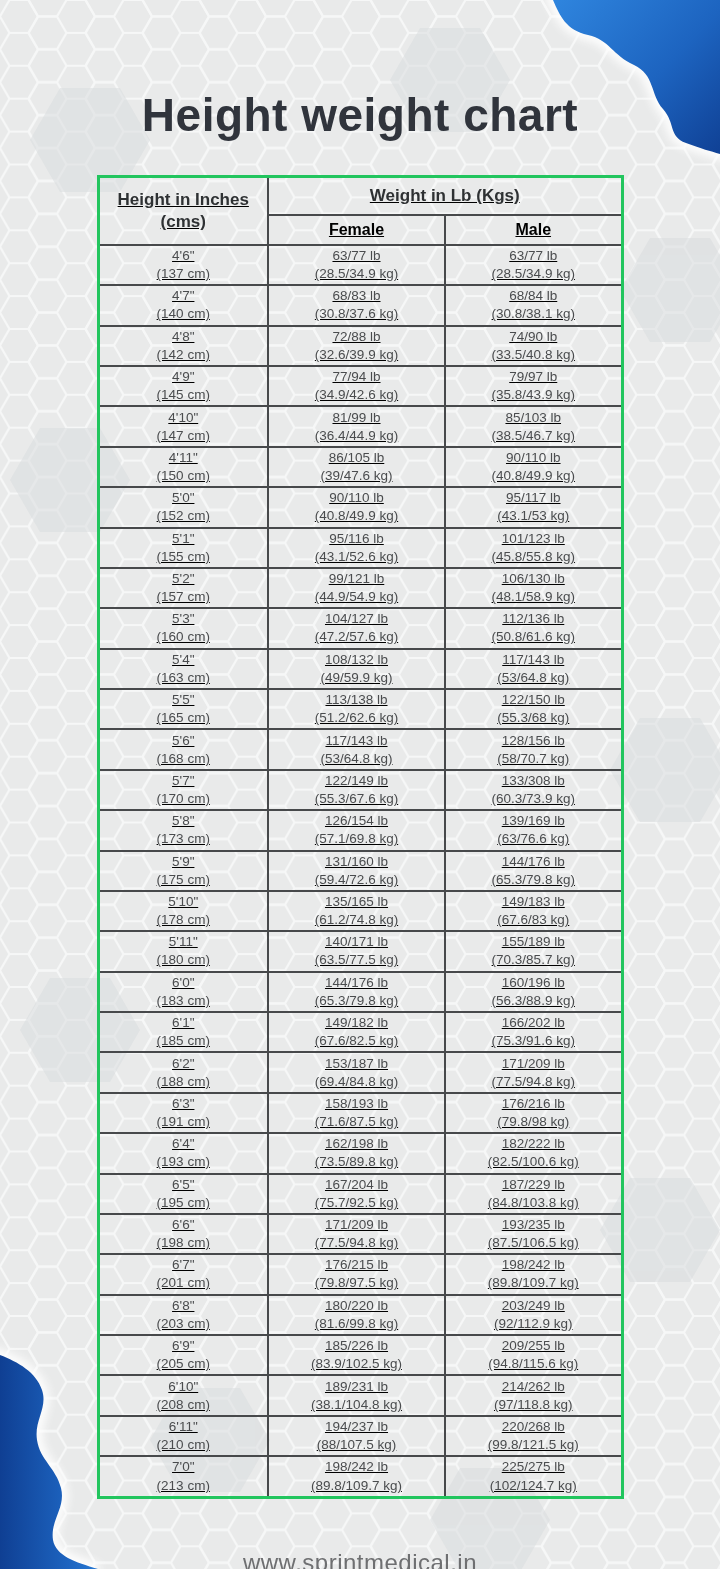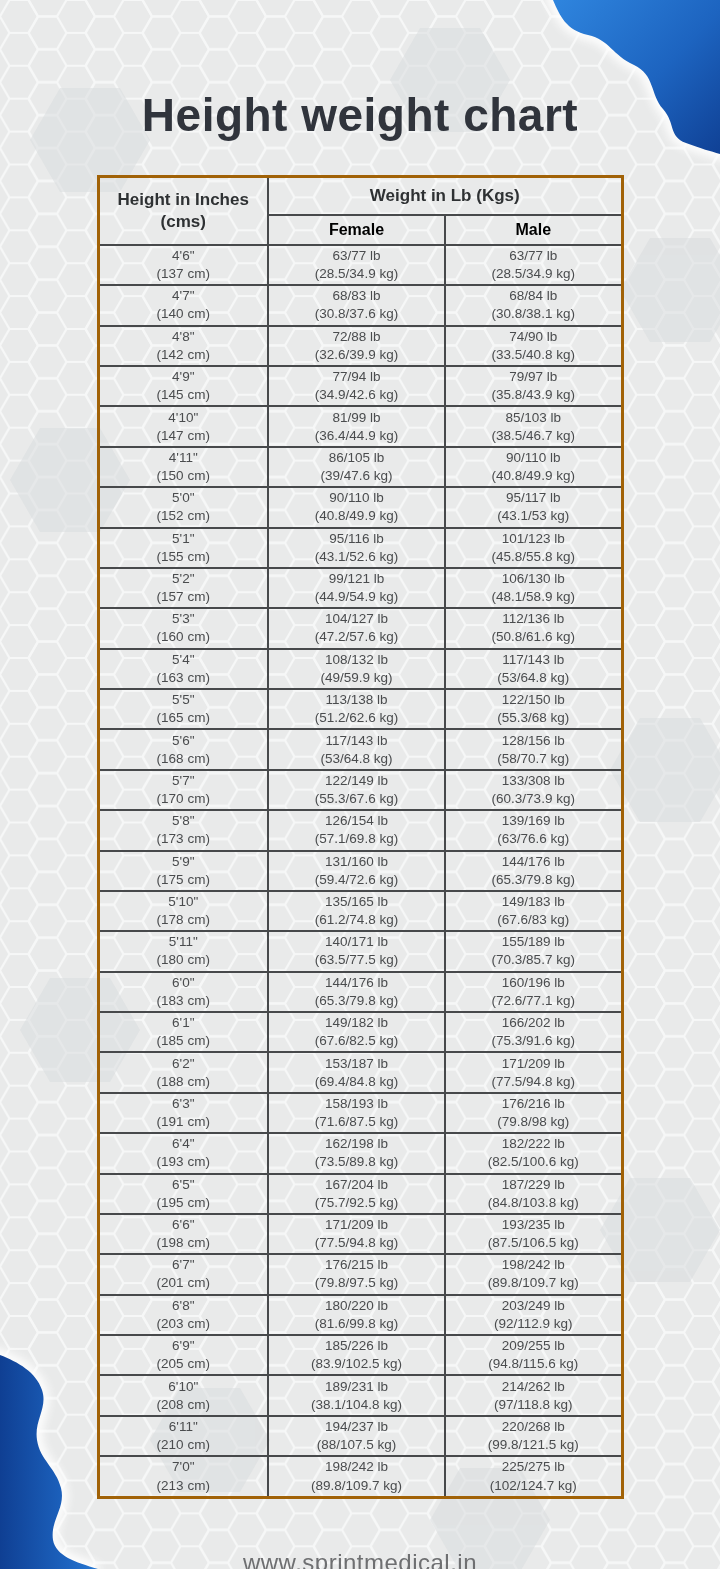--- a/index.html
+++ b/index.html
@@ -19,21 +19,22 @@
     letter-spacing: 0.5px;
     color: #30343c;
     line-height: 1.15;
   }
 
   table.hw {
     width: 524px; height: 1324px;
     margin: 33px auto 0;
     border-collapse: collapse;
     table-layout: fixed;
-    border: 3px solid #a16207;
+    border: 3px solid #22c55e;
+    text-decoration: underline;
   }
   table.hw th, table.hw td {
     border: 2px solid #47494b;
     text-align: center; vertical-align: middle;
     padding: 0;
   }
   th.height-head { font-size: 17px; line-height: 1.3; color: #2e3133; padding: 0 18px; }
   th.group-head  { font-size: 17px; height: 36px; color: #2e3133; margin-top: 28px; }
   th.sub-head    { font-size: 16px; height: 28px; color: #000000; }
   td { font-size: 13.5px; color: #4a4c4e; line-height: 1.34; }
@@ -377,21 +378,21 @@
     <td>
       <div>6'0"</div>
       <div>(183 cm)</div>
     </td>
     <td>
       <div>144/176 lb</div>
       <div>(65.3/79.8 kg)</div>
     </td>
     <td>
       <div>160/196 lb</div>
-      <div>(72.6/77.1 kg)</div>
+      <div>(56.3/88.9 kg)</div>
     </td>
   </tr>
         <tr>
     <td>
       <div>6'1"</div>
       <div>(185 cm)</div>
     </td>
     <td>
       <div>149/182 lb</div>
       <div>(67.6/82.5 kg)</div>

